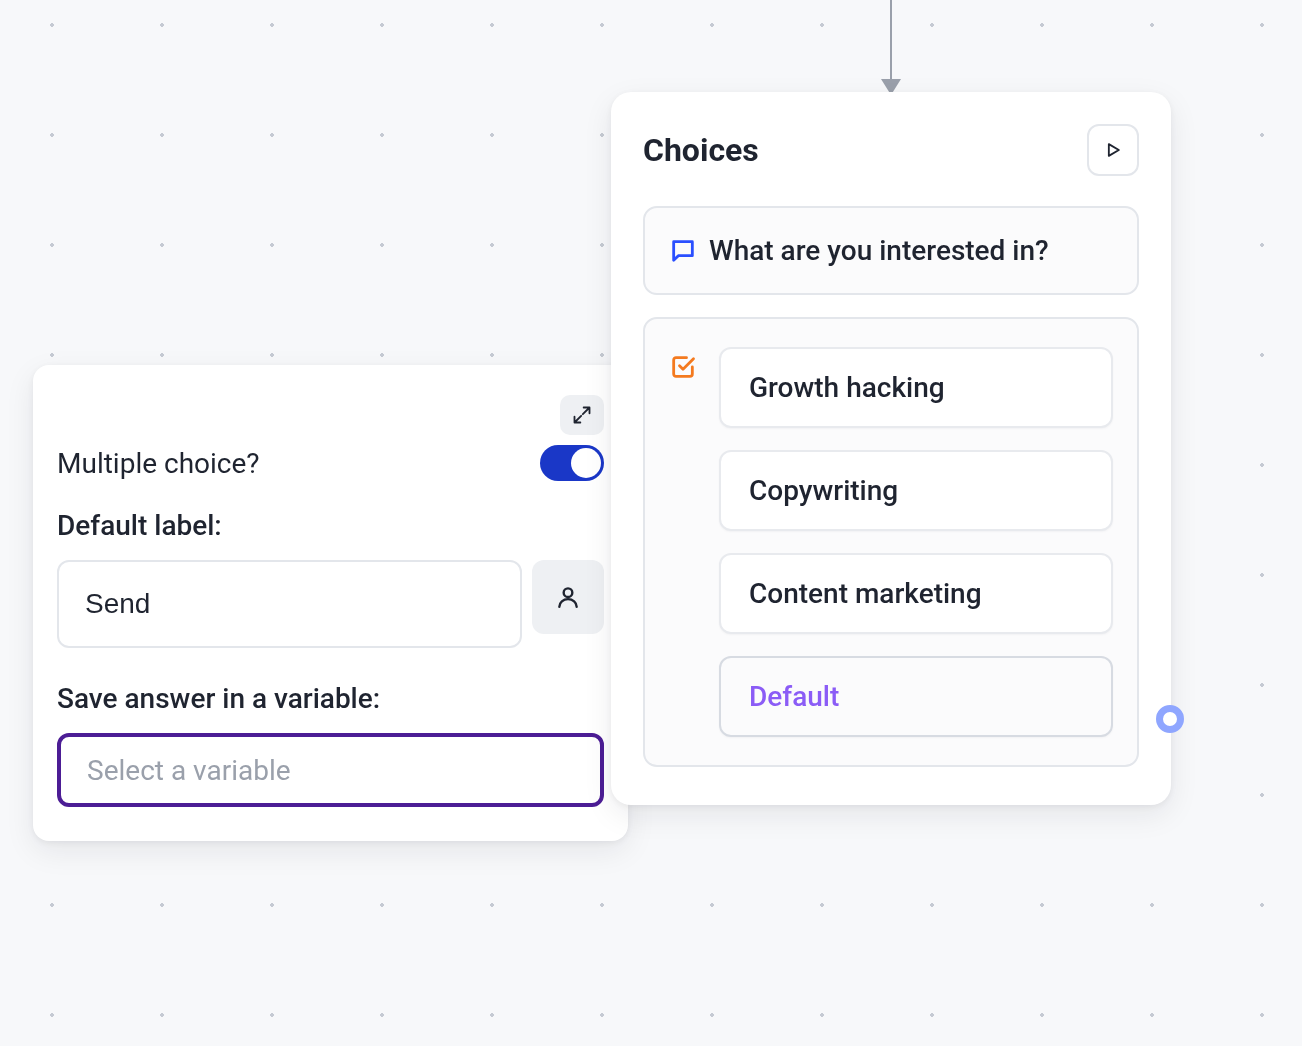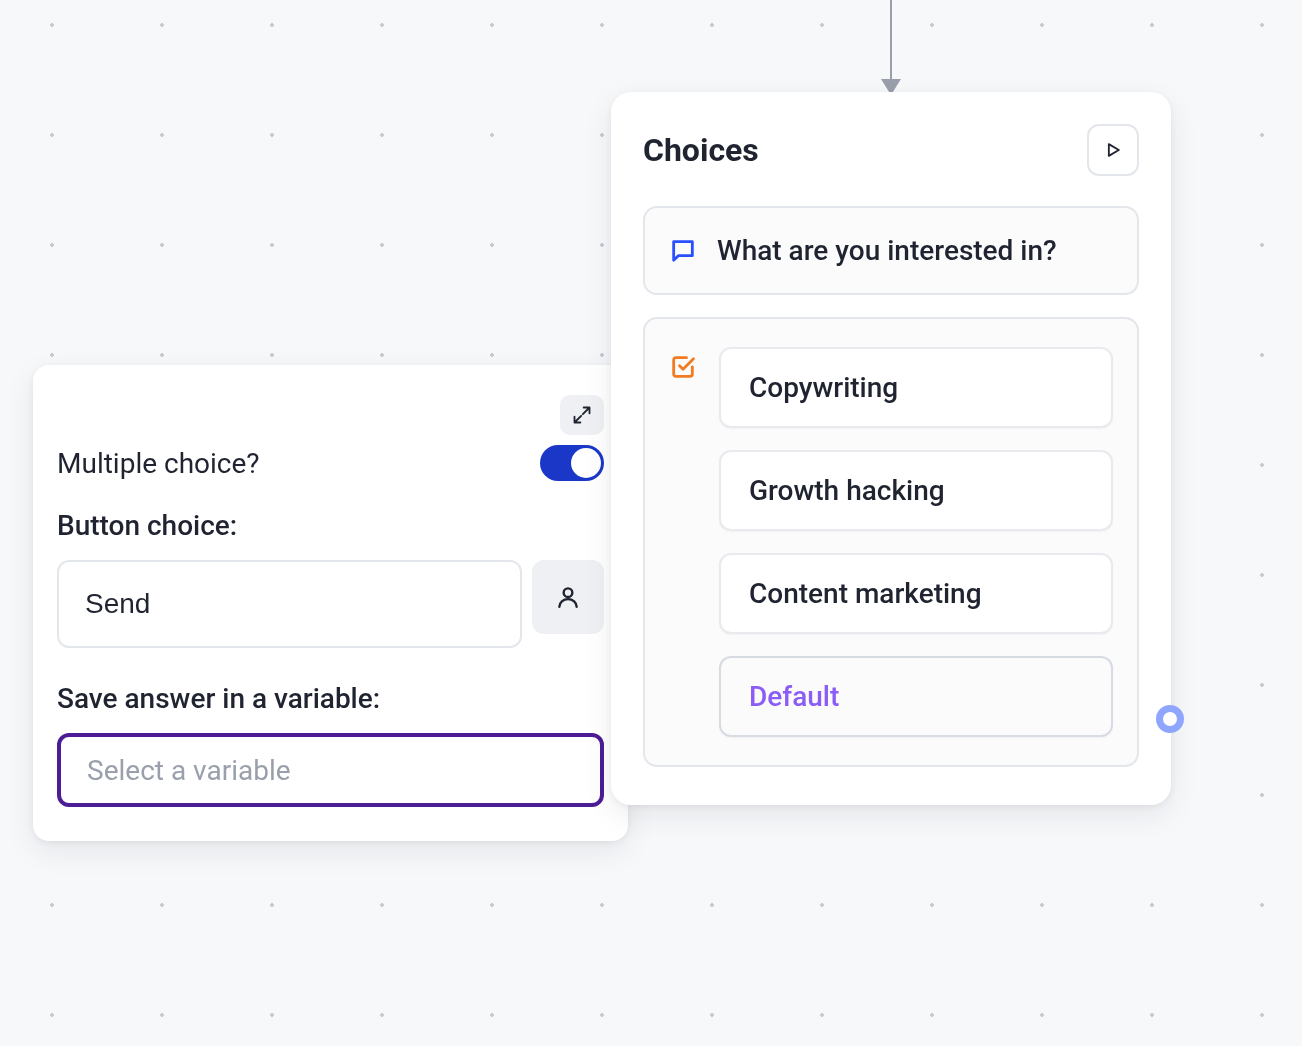--- a/index.html
+++ b/index.html
@@ -172,21 +172,21 @@
       justify-content: center;
       cursor: pointer;
     }
     .question-box {
       border: 2px solid #e3e6eb;
       background: #fbfbfc;
       border-radius: 14px;
       padding: 26px 24px;
       display: flex;
       align-items: center;
-      gap: 20px;
+      gap: 12px;
       margin-bottom: 22px;
     }
     .question-text {
       font-size: 28px;
       color: #1f2430;
       font-weight: 500;
     }
     .answers-box {
       border: 2px solid #e3e6eb;
       background: #fbfbfc;
@@ -264,21 +264,21 @@
     </div>
   </div>
 
   <div class="settings-row">
     <div class="settings-label">Multiple choice?</div>
     <div class="toggle">
       <div class="toggle-knob"></div>
     </div>
   </div>
 
-  <div class="field-label">Button choice:</div>
+  <div class="field-label">Default label:</div>
   <div class="input-row">
     <input class="text-input" type="text" value="Send" style="">
     <div class="input-addon">
       <svg width="26" height="26" viewBox="0 0 24 24">
         <circle cx="12" cy="8" r="4" stroke="#1f2430" stroke-width="2.2" fill="none"></circle>
         <path d="M4 21c0-4 3.6-7 8-7s8 3 8 7" stroke="#1f2430" stroke-width="2.2" fill="none" stroke-linecap="round"></path>
       </svg>
     </div>
   </div>
 
@@ -308,20 +308,20 @@
   </div>
 
   <div class="answers-box">
     <div class="answers-icon-col">
       <svg width="28" height="28" viewBox="0 0 24 24">
         <path d="M20 12v6a2 2 0 0 1-2 2H6a2 2 0 0 1-2-2V6a2 2 0 0 1 2-2h9" stroke="#f47a1f" stroke-width="2.4" fill="none" stroke-linecap="round" stroke-linejoin="round"></path>
         <path d="M9 11l3 3 9-9" stroke="#f47a1f" stroke-width="2.4" fill="none" stroke-linecap="round" stroke-linejoin="round"></path>
       </svg>
     </div>
     <div class="answers-list">
+      <div class="answer-chip">Growth hacking</div>
       <div class="answer-chip">Copywriting</div>
-      <div class="answer-chip">Growth hacking</div>
       <div class="answer-chip">Content marketing</div>
       <div class="answer-chip default">Default</div>
     </div>
     <div class="out-port"></div>
   </div>
 </div>
 
 </body></html>

